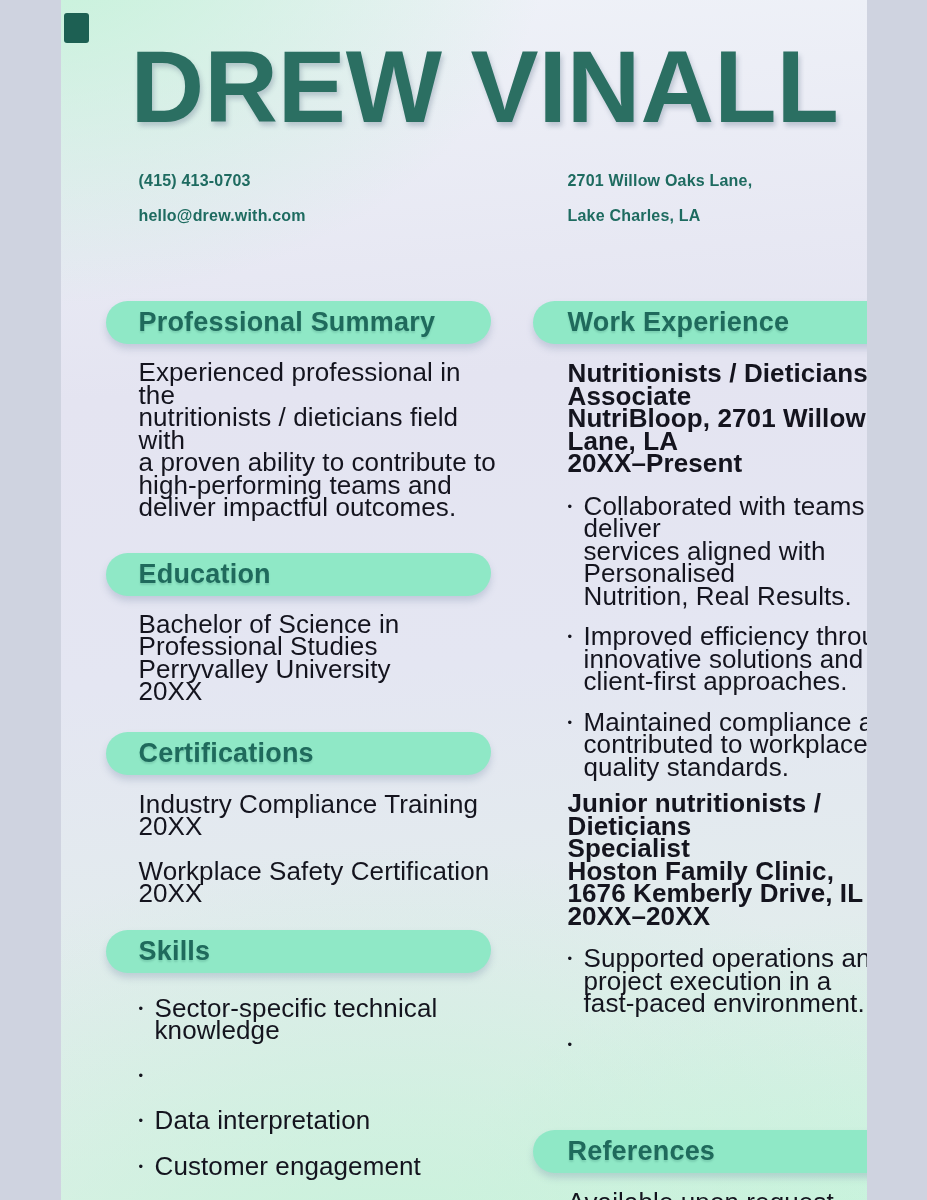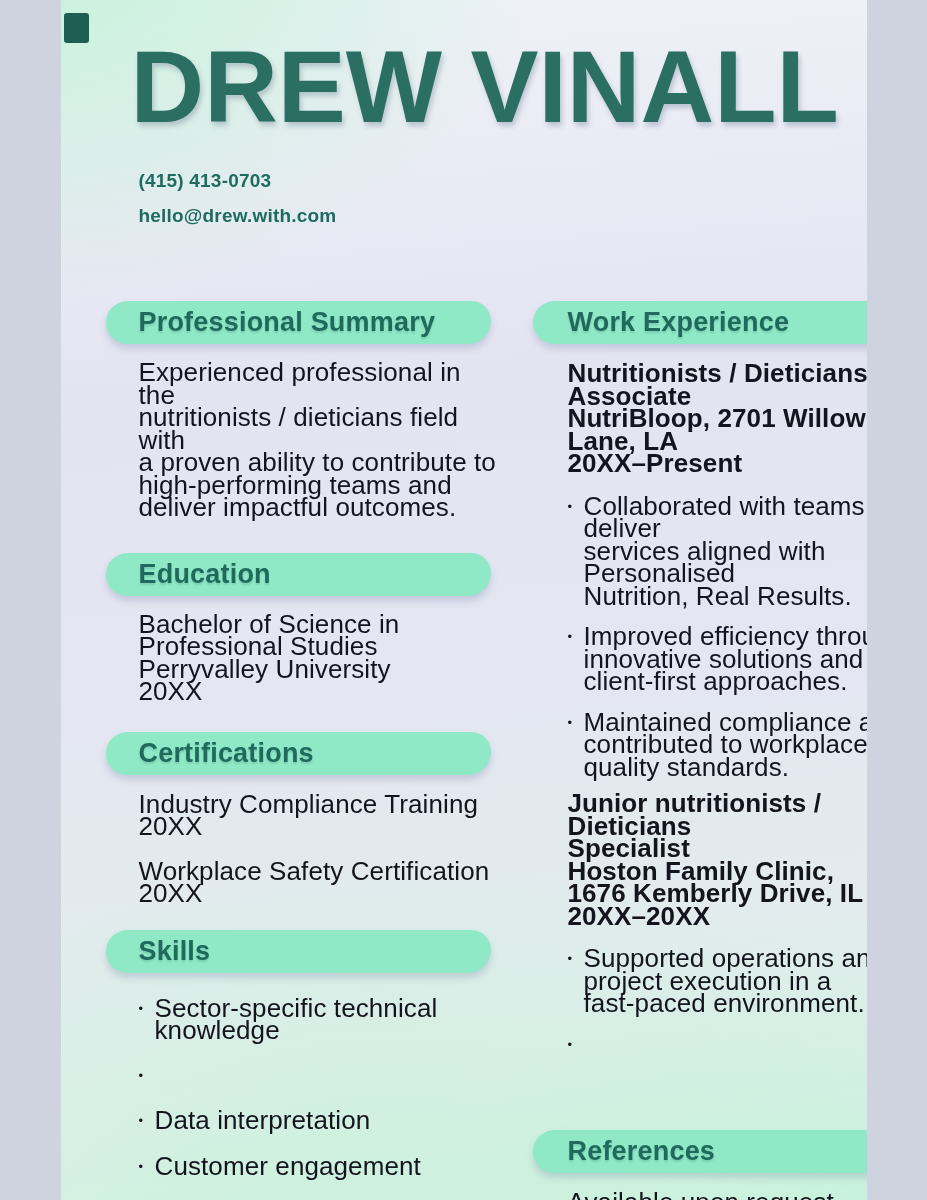--- a/index.html
+++ b/index.html
@@ -36,21 +36,21 @@
     white-space: nowrap;
   }
   .contact {
     display: grid;
     grid-template-columns: 429px auto;
     padding-left: 78px;
     margin-top: 32px;
   }
   .contact p {
     font-weight: bold;
-    font-size: 19px;
+    font-size: 16px;
     line-height: 21px;
     margin-bottom: 14px;
     color: #1e6b60;
     letter-spacing: 0.2px;
   }
   .columns {
     display: grid;
     grid-template-columns: 398px 412px;
     column-gap: 29px;
     padding-left: 45px;
@@ -124,20 +124,24 @@
 
   <div class="corner-accent"></div>
 
   <h1 class="name">DREW VINALL</h1>
 
   <div class="contact">
     <div class="contact-col">
       <p>(415) 413-0703</p>
       <p>hello@drew.with.com</p>
     </div>
+    <div class="contact-col">
+      <p>2701 Willow Oaks Lane,</p>
+      <p>Lake Charles, LA</p>
+    </div>
   </div>
 
   <div class="columns">
 
     <div class="col-left">
 
       <section class="sec-summary">
         <div class="pill">
           <span>Professional Summary</span>
         </div>

